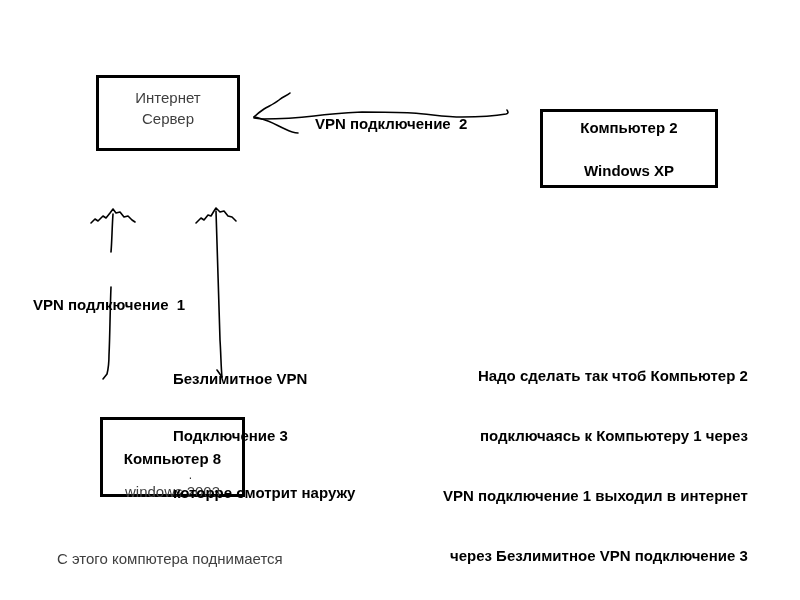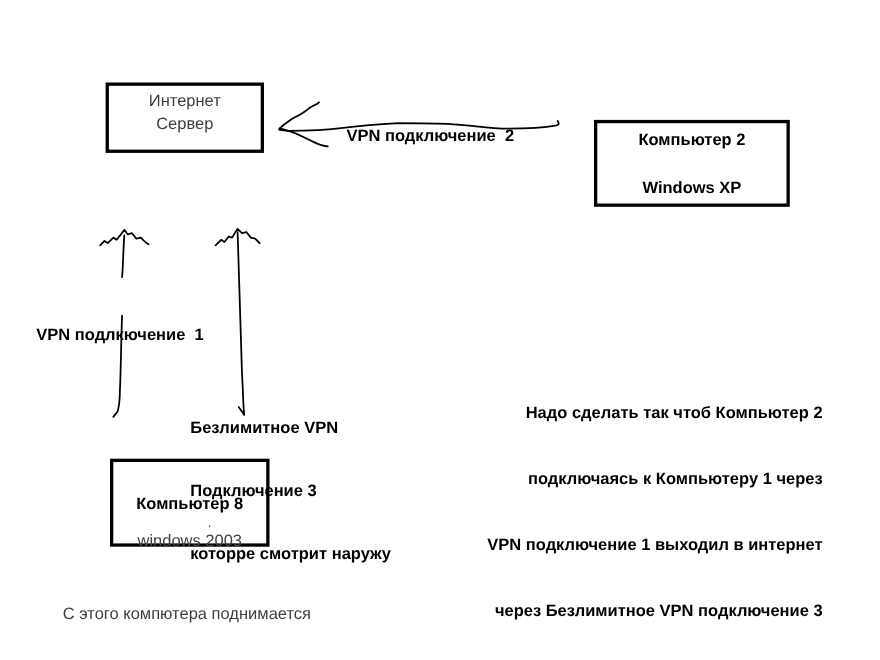--- a/index.html
+++ b/index.html
@@ -42,41 +42,41 @@
       <path d="M91,223 L95,219 L98,221 L103,216 L106,218 L110,213 L113,209 L116,213 L120,212 L124,217 L128,216 L132,220 L135,222"></path>
     </g>
 
     <g>
       <path d="M216,211 C217,250 219,300 220,340 C221,355 221,368 222,377"></path>
       <path d="M222,377 L217,370"></path>
       <path d="M196,223 L201,218 L204,220 L208,215 L211,216 L214,211 L216,208 L220,212 L224,211 L228,216 L232,217 L236,221"></path>
     </g>
   </svg>
 
-  <div class="box lh21 gray" style="left:96px; top:75px; width:144px; height:64px; padding-bottom:10px;">
+  <div class="box lh21 gray" style="left:96px; top:75px; width:144px; height:76px; padding-bottom:10px;">
     <span>Интернет</span>
     <span>Сервер</span>
   </div>
 
   <div class="box bold" style="left:540px; top:73px; width:178px; height:79px; gap:26px;">
     <span>Компьютер 2</span>
     <span>Windows XP</span>
   </div>
 
   <div class="box" style="left:100px; top:417px; width:145px; height:80px; gap:5px;">
     <span class="bold">Компьютер 8</span>
     <span class="tiny-dot">.</span>
     <span class="gray">windows 2003</span>
   </div>
 
   <div class="lbl bold" style="left:315px; top:79px;">VPN подключение  2</div>
 
   <div class="lbl bold" style="left:33px; top:260px;">VPN подлкючение  1</div>
 
-  <div class="lbl bold lh19" style="left:173px; top:306px;">
+  <div class="lbl bold lh19" style="left:173px; top:295px;">
     <span style="display:block;">Безлимитное VPN</span>
     <span style="display:block;">Подключение 3</span>
     <span style="display:block;">которре смотрит наружу</span>
   </div>
 
   <div class="lbl bold lh20" style="left:443px; top:290px;">
     <span style="display:block;">Надо сделать так чтоб Компьютер 2</span>
     <span style="display:block;">подключаясь к Компьютеру 1 через</span>
     <span style="display:block;">VPN подключение 1 выходил в интернет</span>
     <span style="display:block;">через Безлимитное VPN подключение 3</span>

